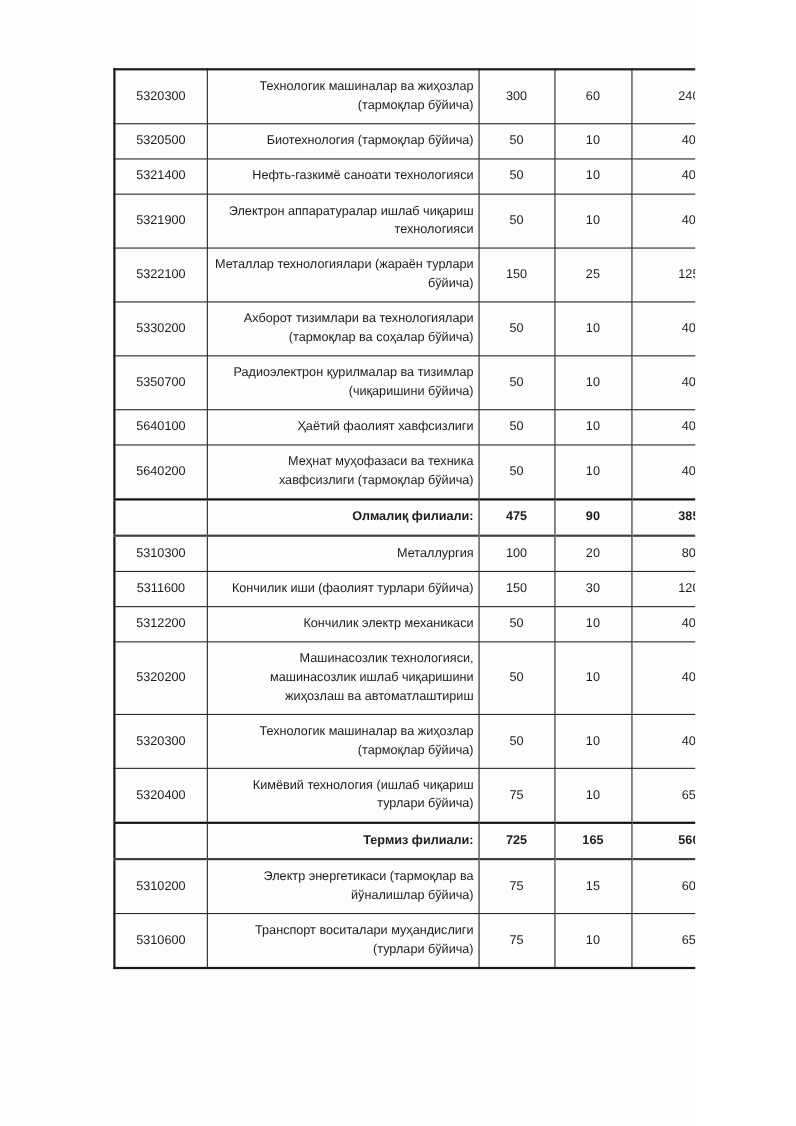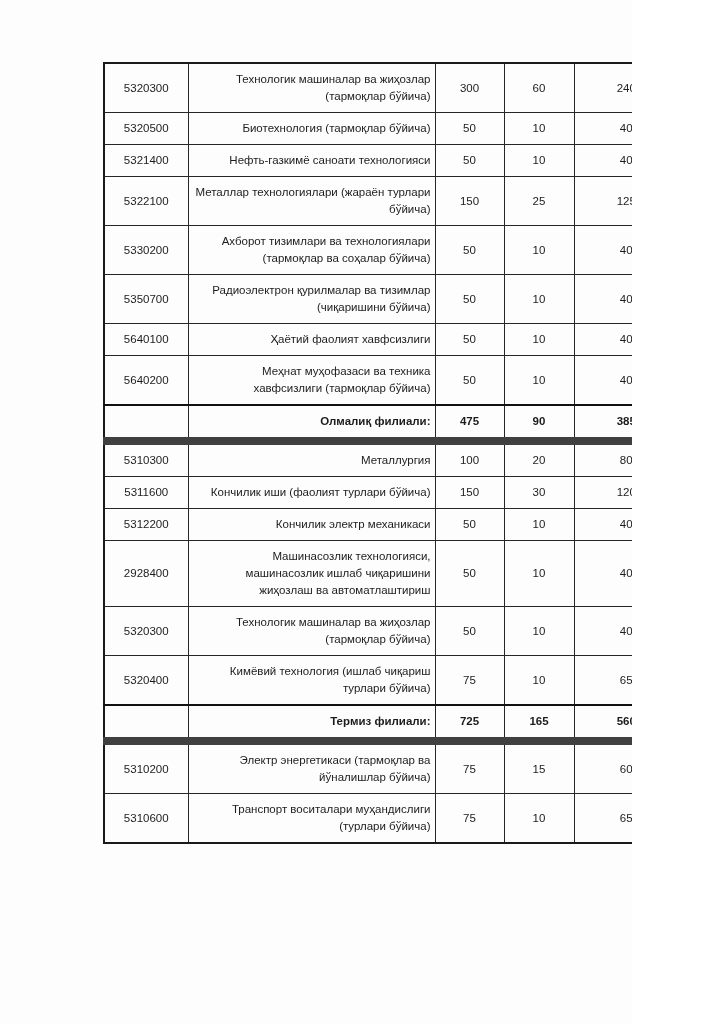--- a/index.html
+++ b/index.html
@@ -31,21 +31,21 @@
     color: #1c1c1c;
     vertical-align: middle;
     padding: 7px 4px;
     overflow: hidden;
   }
   td.c-code { text-align: center; }
   td.c-name { text-align: right; padding-left: 9px; padding-right: 8px; }
   td.c-val  { text-align: center; }
   tr.section td {
     border-top: 2px solid #111111;
-    border-bottom: 8px solid #404040;
+    border-bottom: 2px solid #404040;
     font-weight: bold;
   }
   col.w-code { width: 84px; }
   col.w-name { width: 247px; }
   col.w-v1   { width: 69px; }
   col.w-v2   { width: 70px; }
   col.w-v3   { width: 105px; }
 </style>
 </head>
 <body>
@@ -75,20 +75,27 @@
     <td class="c-val">40</td>
   </tr>
         <tr>
     <td class="c-code">5321400</td>
     <td class="c-name">Нефть-газкимё саноати технологияси</td>
     <td class="c-val">50</td>
     <td class="c-val">10</td>
     <td class="c-val">40</td>
   </tr>
         <tr>
+    <td class="c-code">5321900</td>
+    <td class="c-name">Электрон аппаратуралар ишлаб чиқариш технологияси</td>
+    <td class="c-val">50</td>
+    <td class="c-val">10</td>
+    <td class="c-val">40</td>
+  </tr>
+        <tr>
     <td class="c-code">5322100</td>
     <td class="c-name">Металлар технологиялари (жараён турлари бўйича)</td>
     <td class="c-val">150</td>
     <td class="c-val">25</td>
     <td class="c-val">125</td>
   </tr>
         <tr>
     <td class="c-code">5330200</td>
     <td class="c-name">Ахборот тизимлари ва технологиялари (тармоқлар ва соҳалар бўйича)</td>
     <td class="c-val">50</td>
@@ -138,21 +145,21 @@
     <td class="c-val">120</td>
   </tr>
         <tr>
     <td class="c-code">5312200</td>
     <td class="c-name">Кончилик электр механикаси</td>
     <td class="c-val">50</td>
     <td class="c-val">10</td>
     <td class="c-val">40</td>
   </tr>
         <tr>
-    <td class="c-code">2928400</td>
+    <td class="c-code">5320200</td>
     <td class="c-name">Машинасозлик технологияси, машинасозлик ишлаб чиқаришини жиҳозлаш ва автоматлаштириш</td>
     <td class="c-val">50</td>
     <td class="c-val">10</td>
     <td class="c-val">40</td>
   </tr>
         <tr>
     <td class="c-code">5320300</td>
     <td class="c-name">Технологик машиналар ва жиҳозлар (тармоқлар бўйича)</td>
     <td class="c-val">50</td>
     <td class="c-val">10</td>

